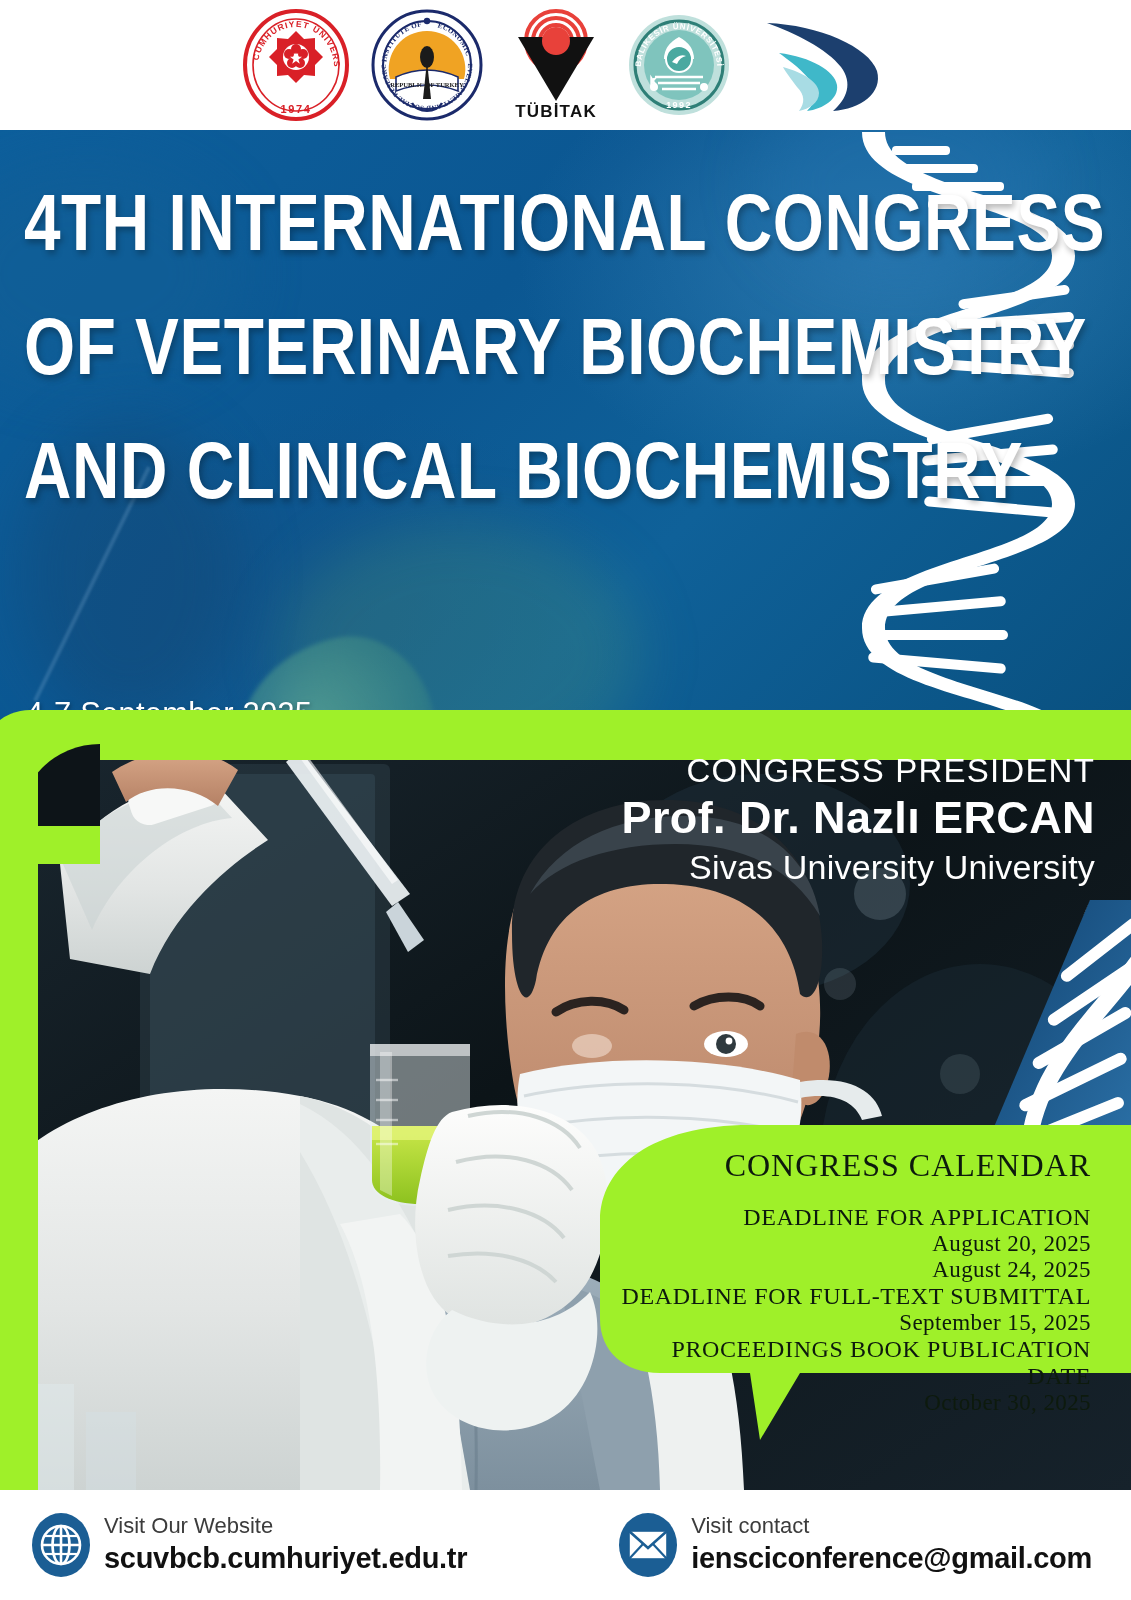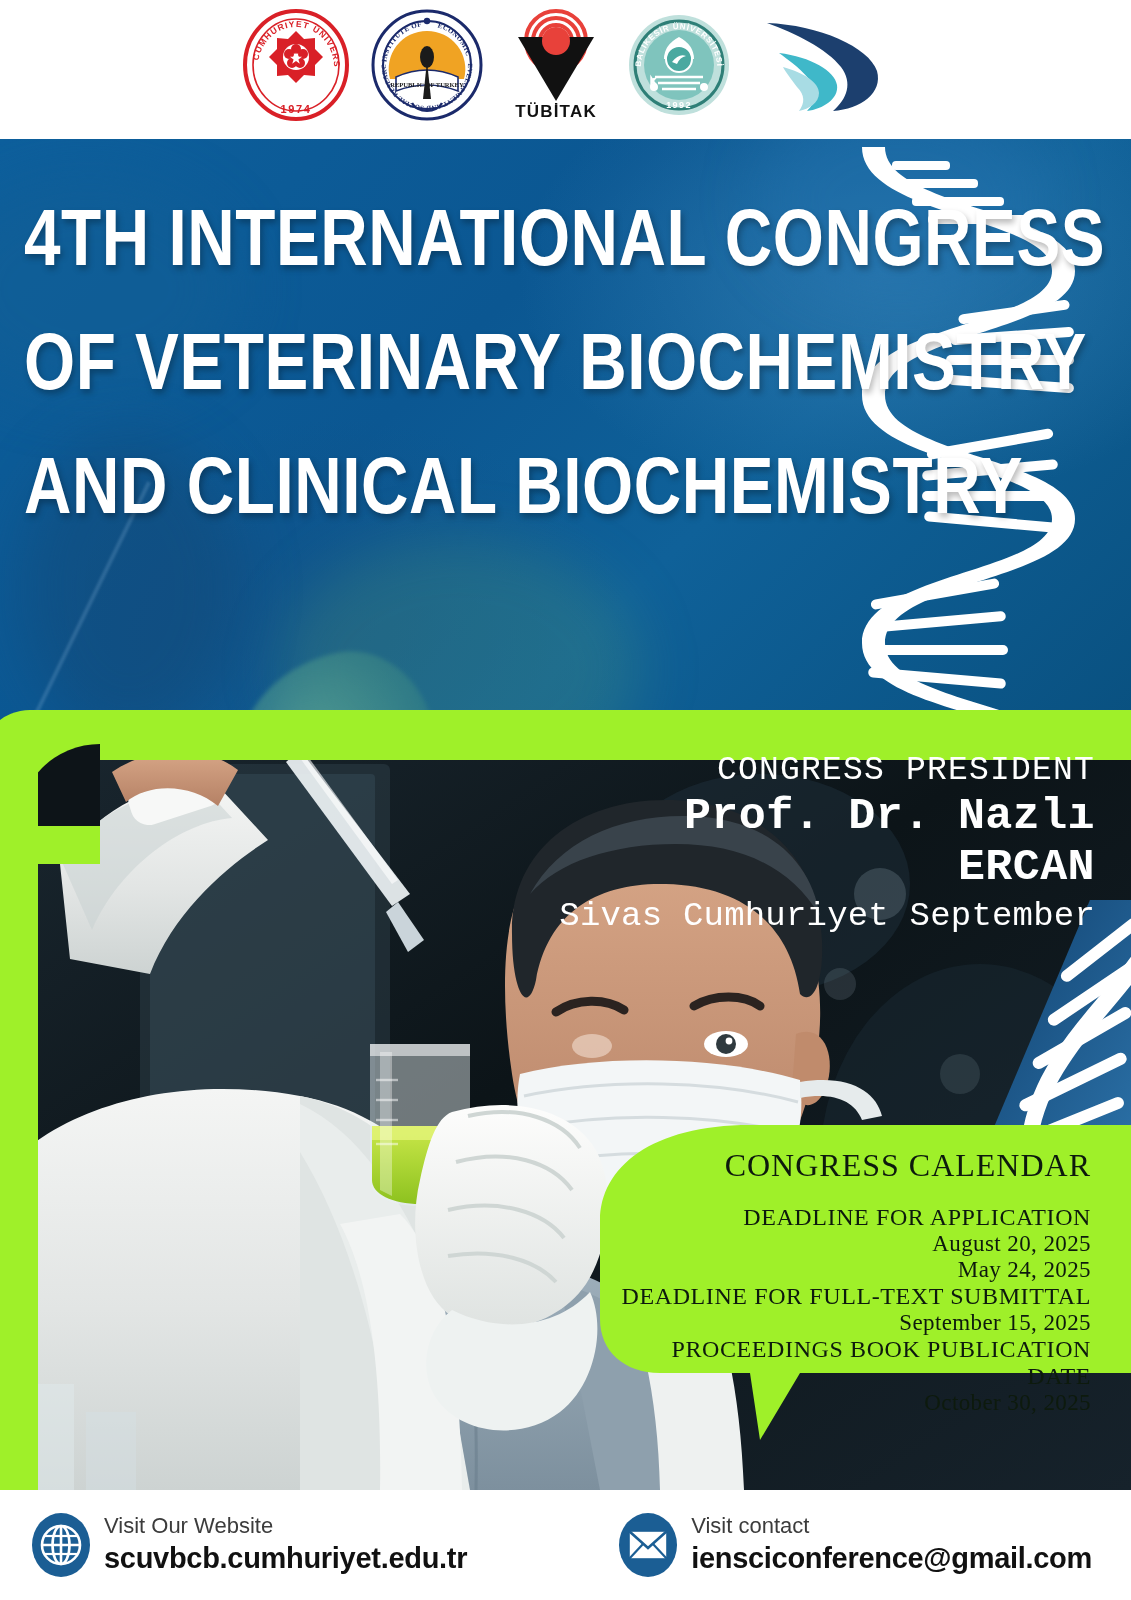--- a/index.html
+++ b/index.html
@@ -18,21 +18,21 @@
   .logo{ position:relative; display:flex; align-items:center; justify-content:center; }
 
   .logo-scu{ width:108px; height:112px; }
   .logo-iedsr{ width:118px; height:116px; }
   .logo-tubitak{ width:105px; height:112px; }
   .logo-balikesir{ width:104px; height:104px; }
   .logo-wave{ width:140px; height:104px; }
 
   
   .header{
-    position:absolute; left:0; top:139px; width:1131px; height:620px;
+    position:absolute; left:0; top:124px; width:1131px; height:620px;
     background:
       radial-gradient(ellipse 520px 330px at 78% 22%, rgba(63,137,190,.55), rgba(63,137,190,0) 70%),
       radial-gradient(ellipse 400px 300px at 30% 80%, rgba(22,80,130,.55), rgba(22,80,130,0) 72%),
       linear-gradient(135deg,#0d5f9c 0%, #0b5792 38%, #0f6199 62%, #09507f 100%);
     overflow:hidden; z-index:10;
   }
   .hdr-blob{ position:absolute; border-radius:50%; filter:blur(28px); }
   .blob1{ width:300px;height:220px; left:-60px; top:40px; background:rgba(18,95,150,.55);}
   .blob2{ width:280px;height:200px; left:760px; top:-40px; background:rgba(30,110,170,.45);}
   .blob3{ width:360px;height:260px; left:280px; top:400px; background:rgba(74,150,120,.28);}
@@ -99,21 +99,21 @@
     background:#9ff029; z-index:20;
   }
   .green-band-curve::after{
     content:""; position:absolute; left:38px; top:0; width:82px; height:82px;
     background:#0d1418; border-top-left-radius:82px;
   }
 
   
   .president{
     position:absolute; right:36px; top:752px; width:560px; text-align:right; z-index:30;
-    font-family:Liberation Mono, monospace; color:#ffffff;
+    font-family:Liberation Sans, sans-serif; color:#ffffff;
   }
   .pres-label{ font-size:33px; letter-spacing:1.2px; margin-bottom:2px; }
   .pres-name{ font-size:45px; font-weight:700; letter-spacing:.4px; margin-bottom:4px; }
   .pres-org{ font-size:34px; letter-spacing:.2px; }
 
   
   .blue-wedge{
     position:absolute; left:960px; top:900px; width:171px; height:300px; z-index:24; overflow:hidden;
   }
 
@@ -406,21 +406,21 @@
   </svg>
 </div>
 
 <div class="green-band"></div>
 <div class="green-band-curve"></div>
 <div class="green-band-tail"></div>
 
 <div class="president">
   <div class="pres-label">CONGRESS PRESIDENT</div>
   <div class="pres-name">Prof. Dr. Nazlı ERCAN</div>
-  <div class="pres-org">Sivas Cumhuriyet September</div>
+  <div class="pres-org">Sivas University University</div>
 </div>
 
 <div class="blue-wedge">
   <svg viewBox="0 0 171 300" width="171" height="300">
     <defs>
       <linearGradient id="wedgeGrad" x1="0" y1="0" x2="1" y2="1">
         <stop offset="0%" stop-color="#0f3e6b"></stop>
           <stop offset="100%" stop-color="#2d74ab"></stop>
       </linearGradient>
       <clipPath id="wedgeClip">
@@ -446,21 +446,21 @@
   <svg class="cal-shape" viewBox="0 0 531 315" preserveAspectRatio="none">
     <path d="M150 0 L531 0 L531 248 L200 248 L160 315 L150 248 L60 248 C24 248 0 226 0 194 L0 96 C0 42 52 0 150 0 Z" fill="#9ff029"></path>
   </svg>
   <div class="cal-text">
     <div class="cal-title">CONGRESS CALENDAR</div>
     <div class="cal-row">
       <div class="cal-row-label">DEADLINE FOR APPLICATION</div>
       <div class="cal-row-date">August 20, 2025</div>
     </div>
     <div class="cal-row">
-      <div class="cal-row-date">May 24, 2025</div>
+      <div class="cal-row-date">August 24, 2025</div>
     </div>
     <div class="cal-row">
       <div class="cal-row-label">DEADLINE FOR FULL-TEXT SUBMITTAL</div>
       <div class="cal-row-date">September 15, 2025</div>
     </div>
     <div class="cal-row">
       <div class="cal-row-label">PROCEEDINGS BOOK PUBLICATION DATE</div>
       <div class="cal-row-date">October 30, 2025</div>
     </div>
   </div>

